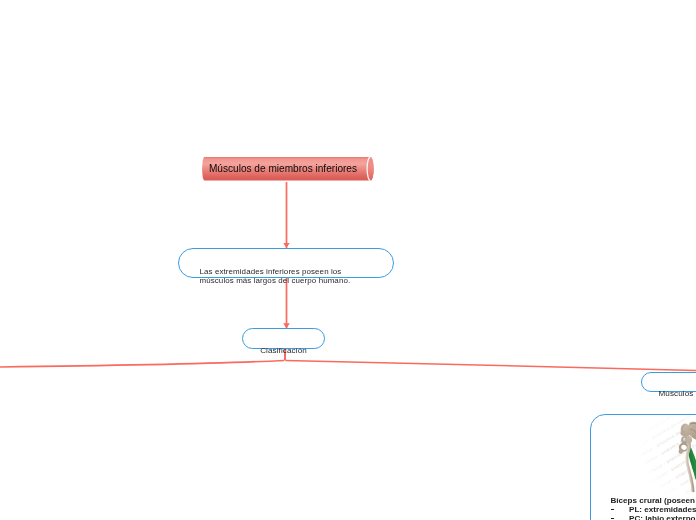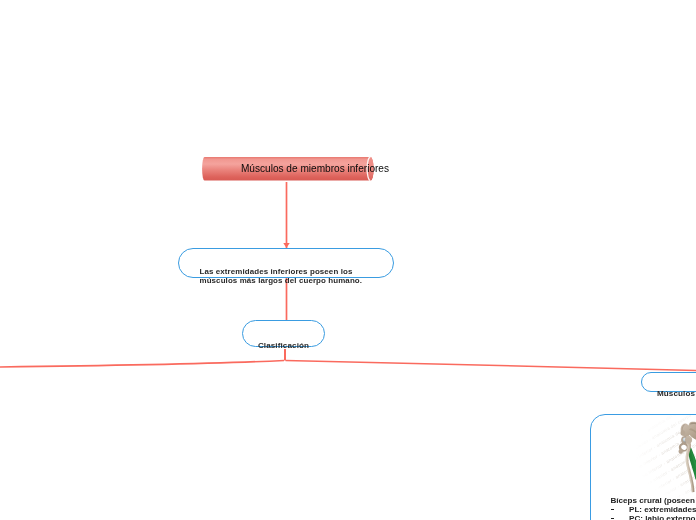--- a/index.html
+++ b/index.html
@@ -4,24 +4,24 @@
 <style>
   html,body{margin:0;padding:0;}
   body{width:696px;height:520px;background:#ffffff;overflow:hidden;position:relative;
        font-family:"Liberation Sans",sans-serif;
        -webkit-font-smoothing:antialiased;}
   *{-webkit-font-smoothing:antialiased;}
   .canvas{position:absolute;left:0;top:0;width:696px;height:520px;}
   svg.layer{position:absolute;left:0;top:0;width:696px;height:520px;overflow:visible;}
   #root-label{position:absolute;left:203px;top:156px;width:160px;height:24px;
       display:flex;align-items:center;justify-content:center;
-      font-size:10.1px;color:#0a0a0a;letter-spacing:0px;padding-left:32px;}
+      font-size:10.1px;color:#0a0a0a;letter-spacing:0px;}
   .rnode{position:absolute;border:1.5px solid #3a9ce1;background:#fff;border-radius:999px;
       display:flex;align-items:center;justify-content:center;text-align:center;box-sizing:border-box;}
-  .rnode span{font-weight:bold;font-size:8.1px;color:#2a2a2a;line-height:1.45;letter-spacing:0.1px;margin-top:24px;}
+  .rnode span{font-weight:normal;font-size:8.1px;color:#2a2a2a;line-height:1.45;letter-spacing:0.1px;margin-top:24px;}
   #intro-node span{line-height:9px;font-size:7.95px;}
   #detail-card{position:absolute;left:590px;top:414px;width:180px;height:130px;
       border:1.4px solid #3a9ce3;border-radius:15px;background:#fff;box-sizing:border-box;overflow:hidden;}
   #detail-illustration{position:absolute;left:0;top:0;width:180px;height:130px;}
   #anatomy-svg{position:absolute;left:0;top:0;width:180px;height:130px;}
   #watermark{position:absolute;left:0;top:0;width:180px;height:130px;overflow:hidden;}
   #watermark-lines{position:absolute;left:-40px;top:-40px;width:280px;height:230px;
      transform:rotate(-31deg);transform-origin:center;
      font-family:"Liberation Sans",sans-serif;font-size:4.4px;line-height:9.2px;
      color:rgba(140,120,100,0.34);white-space:nowrap;letter-spacing:0.3px;overflow:hidden;}
@@ -71,21 +71,21 @@
       <path d="M370.4,157 A3.3,11.8 0 0 0 370.4,180.6" fill="none" stroke="#fbf4f3" stroke-width="1.3"></path>
     </g>
   </svg>
 
   <div id="root-label">Músculos de miembros inferiores</div>
 
   <div class="rnode" id="intro-node" style="left:178px;top:248px;width:216px;height:30px;justify-content:flex-start;">
     <span style="text-align:left;padding-left:20.5px;position:relative;top:1px;display:block;"><span>Las extremidades inferiores poseen los</span><br><span>músculos más largos del cuerpo humano.</span></span>
   </div>
 
-  <div class="rnode" id="clas-node" style="left:242px;top:320px;width:83px;height:27px;">
+  <div class="rnode" id="clas-node" style="left:242px;top:328px;width:83px;height:21px;">
     <span>Clasificación</span>
   </div>
 
   <div class="rnode" id="musc-node" style="left:641px;top:372px;width:70px;height:20px;">
     <span>Músculos</span>
   </div>
 
   <div id="detail-card">
     <div id="detail-illustration">
       <div id="watermark">

